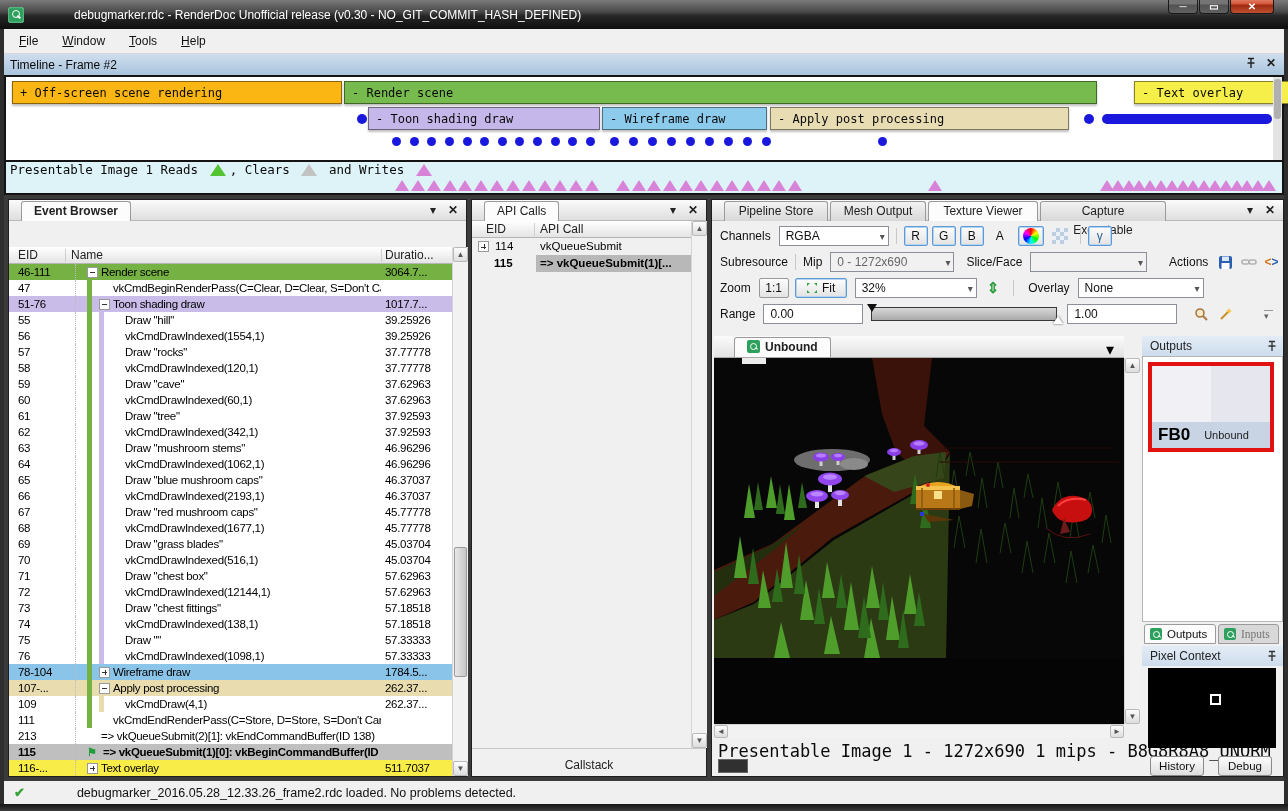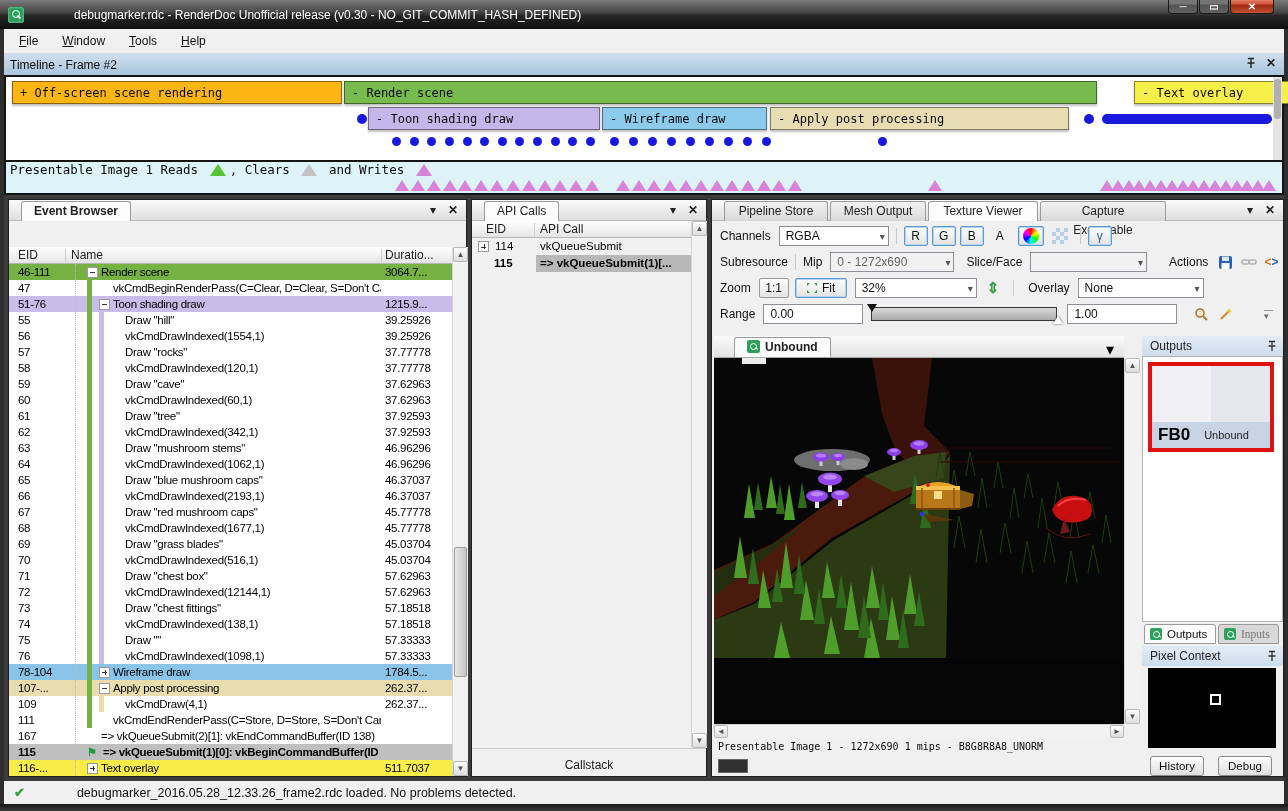--- a/index.html
+++ b/index.html
@@ -122,21 +122,21 @@
   #tv-imgarea { position:absolute; left:2px; top:158px; width:410px; height:366px; background:#080808; overflow:hidden;}
   #tv-tabstrip2 { position:absolute; left:2px; top:136px; width:410px; height:22px;
     background:linear-gradient(#fbfbfb,#e2e2e2); border-bottom:1px solid #aaa; }
   .mini-rd { display:inline-block; width:13px; height:13px; background:#2ea05e; border-radius:2px;
     position:relative; vertical-align:-2px; margin-right:5px; }
   .mini-rd::before { content:""; position:absolute; left:3px; top:2.5px; width:5px; height:5px;
     border:1.2px solid #fff; border-radius:50%; }
   .mini-rd::after { content:""; position:absolute; left:7.5px; top:8px; width:3px; height:1.2px;
     background:#fff; transform:rotate(38deg); }
   #tv-status { position:absolute; left:6px; top:541px; font-family:"DejaVu Sans Mono", monospace;
-    font-size:10px; color:#0a0a0a; white-space:nowrap;text-align:center; }
+    font-size:17px; color:#0a0a0a; white-space:nowrap;text-align:center; }
   #tv-swatch { position:absolute; left:6px; top:559px; width:30px; height:14px; background:#303030; border:1px solid #666; }
   .hscroll { position:absolute; height:14px; background:#f2f2f2; border-top:1px solid #d5d5d5; }
   .hscroll .arr { position:absolute; top:0; width:14px; height:13px; background:linear-gradient(#fdfdfd,#ddd);
     border:1px solid #b9b9b9; border-radius:2px; color:#555; font-size:8px; text-align:center; line-height:12px;}
 
   
   .subhdr { position:absolute; height:20px; background:linear-gradient(#e3ecf6,#cddcec); font-size:12px;
     color:#222; line-height:20px; padding-left:8px; }
   .pin { position:absolute; right:6px; top:4px; }
   #fb-thumb { position:absolute; left:436px; top:162px; width:126px; height:90px; border:4px solid #e01111;
@@ -344,21 +344,21 @@
           <div class="dur"></div>
         </div>
         <div class="erow" style="background: rgb(201, 188, 232);">
           <div class="eid">51-76</div>
           <div class="nm">
             <div class="sp12"></div>
             <div class="guide" style="background: rgb(118, 177, 67);"></div>
             <div class="expbox"></div>
             <span>Toon shading draw</span>
           </div>
-          <div class="dur">1215.9...</div>
+          <div class="dur">1017.7...</div>
         </div>
         <div class="erow">
           <div class="eid">55</div>
           <div class="nm">
             <div class="sp12"></div>
             <div class="guide" style="background: rgb(118, 177, 67);"></div>
             <div class="guide" style="background: rgb(201, 188, 232);"></div>
             <div class="leafsp"></div>
             <span>Draw "hill"</span>
           </div>
@@ -630,21 +630,21 @@
           <div class="eid">111</div>
           <div class="nm">
             <div class="sp12"></div>
             <div class="guide" style="background: rgb(118, 177, 67);"></div>
             <div class="leafsp"></div>
             <span>vkCmdEndRenderPass(C=Store, D=Store, S=Don't Care)</span>
           </div>
           <div class="dur"></div>
         </div>
         <div class="erow">
-          <div class="eid">167</div>
+          <div class="eid">213</div>
           <div class="nm">
             <div class="sp12"></div>
             <div class="leafsp"></div>
             <span>=&gt; vkQueueSubmit(2)[1]: vkEndCommandBuffer(ID 138)</span>
           </div>
           <div class="dur"></div>
         </div>
         <div class="erow" style="background: rgb(191, 191, 191); font-weight: bold;">
           <div class="eid">115</div>
           <div class="nm">

